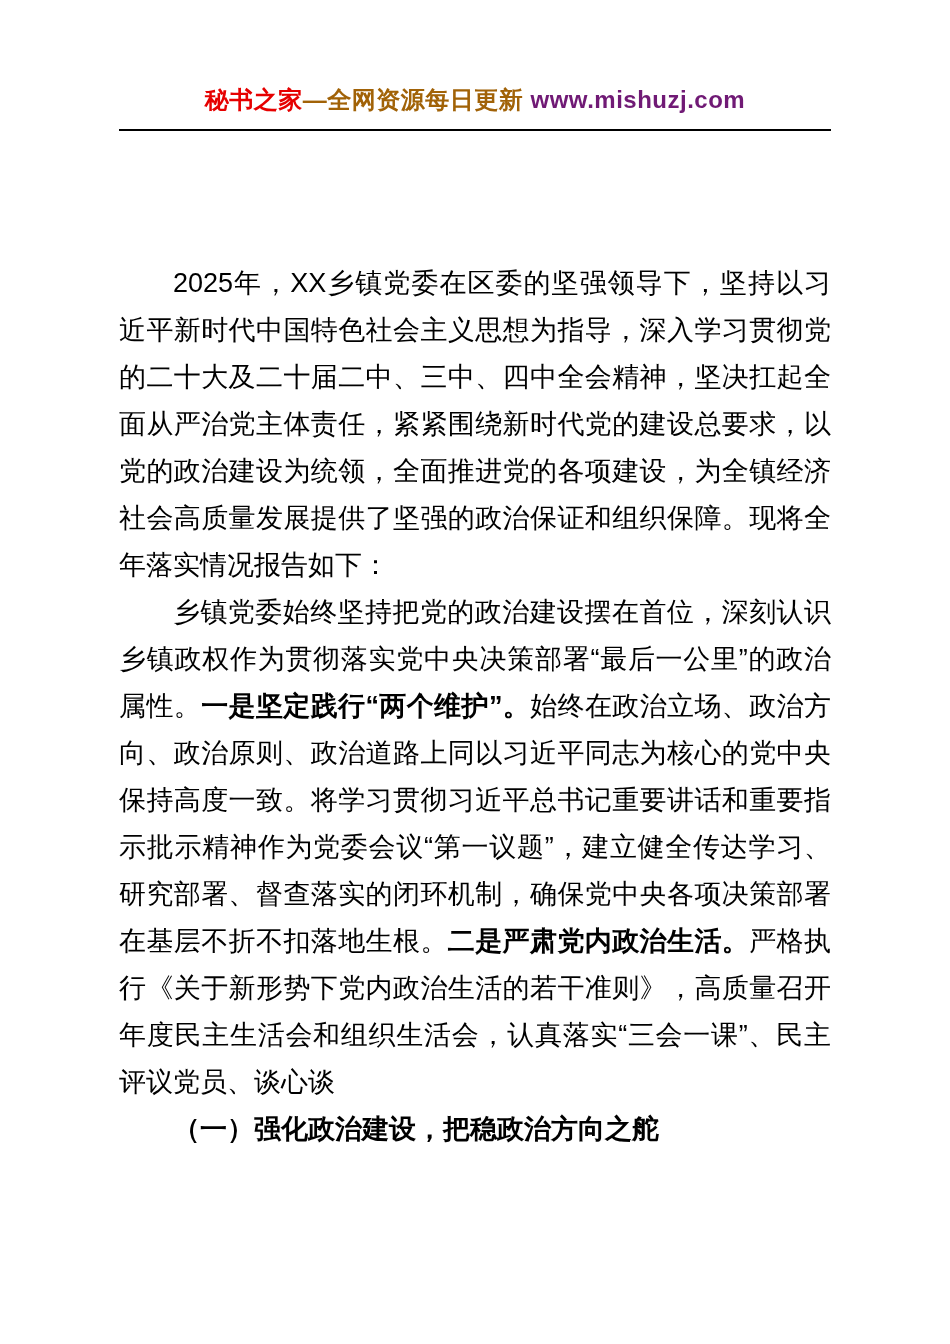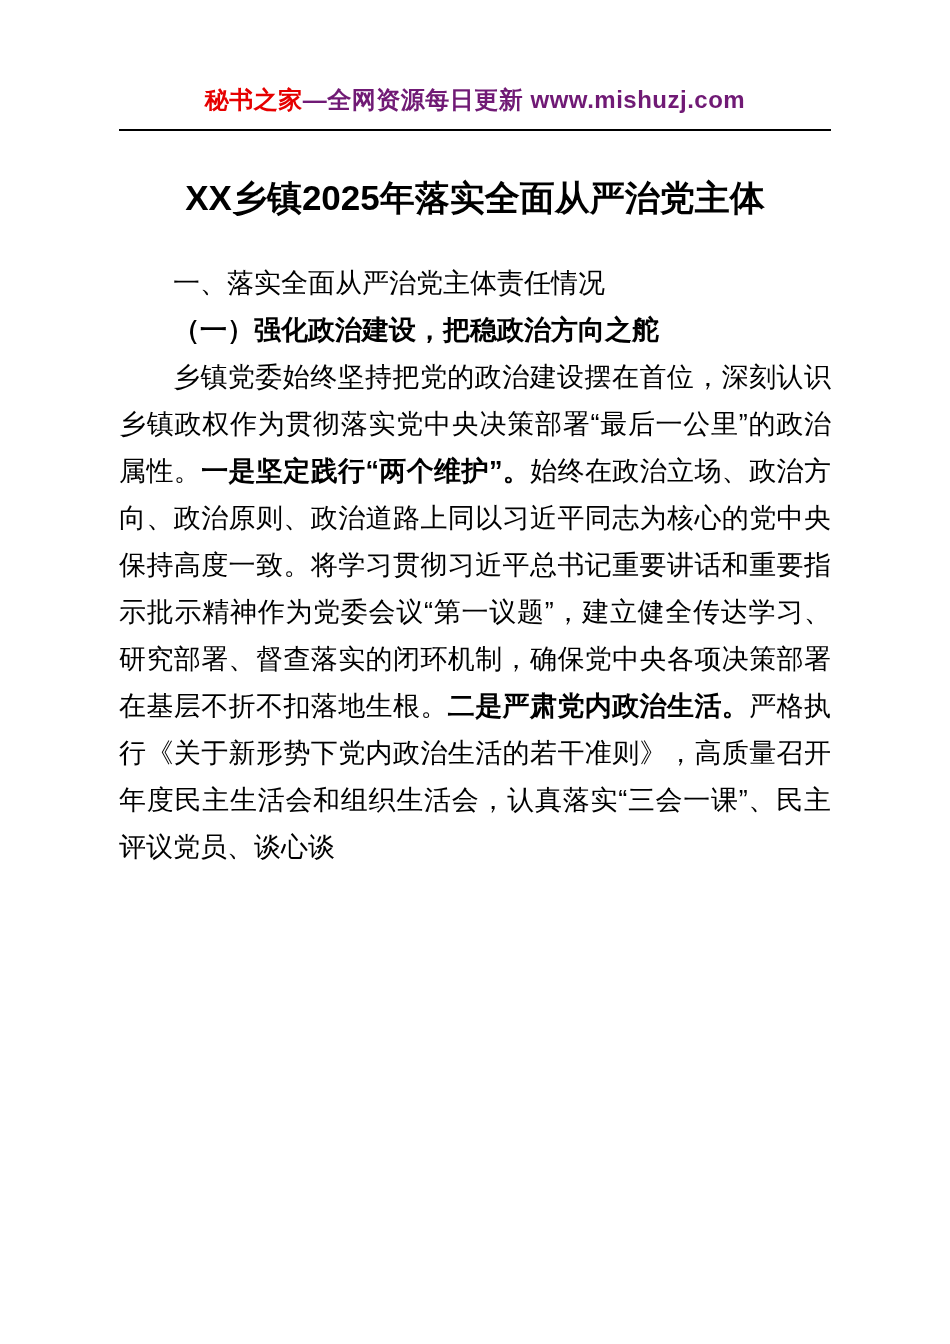--- a/index.html
+++ b/index.html
@@ -20,21 +20,21 @@
   .site-header {
     text-align: center;
     font-size: 24px;
     font-weight: 700;
     letter-spacing: 0.5px;
     padding-bottom: 13px;
     border-bottom: 2px solid #000000;
     white-space: nowrap;
   }
   .site-name   { color: #e60000; }
-  .site-tag    { color: #701a75; }
+  .site-tag    { color: #a16207; }
   .site-url    { color: #701a75; text-decoration: none; }
   .doc-title {
     margin-top: 42px;
     text-align: center;
     font-size: 35px;
     font-weight: 700;
     line-height: 49px;
     color: #000000;
   }
   .doc-body { margin-top: 38px; }
@@ -50,27 +50,27 @@
 </head>
 <body>
 
 <div class="page">
 
   <div class="site-header">
     <span class="site-name">秘书之家</span><span class="site-tag">—全网资源每日更新 </span><span class="site-url">www.mishuzj.com</span>
   </div>
 
   <h1 class="doc-title">
-    <span>XX乡镇2025年落实全面从严治党主体</span><br>
+    <br>
   </h1>
 
   <main class="doc-body">
 
+    <p class="para">2025年，XX乡镇党委在区委的坚强领导下，坚持以习近平新时代中国特色社会主义思想为指导，深入学习贯彻党的二十大及二十届二中、三中、四中全会精神，坚决扛起全面从严治党主体责任，紧紧围绕新时代党的建设总要求，以党的政治建设为统领，全面推进党的各项建设，为全镇经济社会高质量发展提供了坚强的政治保证和组织保障。现将全年落实情况报告如下：</p>
 
-    <p class="para">一、落实全面从严治党主体责任情况</p>
+
+    <p class="para"><span>乡镇党委始终坚持把党的政治建设摆在首位，深刻认识乡镇政权作为贯彻落实党中央决策部署“最后一公里”的政治属性。</span><span class="bold">一是坚定践行“两个维护”。</span><span>始终在政治立场、政治方向、政治原则、政治道路上同以习近平同志为核心的党中央保持高度一致。将学习贯彻习近平总书记重要讲话和重要指示批示精神作为党委会议“第一议题”，建立健全传达学习、研究部署、督查落实的闭环机制，确保党中央各项决策部署在基层不折不扣落地生根。</span><span class="bold">二是严肃党内政治生活。</span><span>严格执行《关于新形势下党内政治生活的若干准则》，高质量召开年度民主生活会和组织生活会，认真落实“三会一课”、民主评议党员、谈心谈</span></p>
 
     <p class="para bold">（一）强化政治建设，把稳政治方向之舵</p>
-
-    <p class="para"><span>乡镇党委始终坚持把党的政治建设摆在首位，深刻认识乡镇政权作为贯彻落实党中央决策部署“最后一公里”的政治属性。</span><span class="bold">一是坚定践行“两个维护”。</span><span>始终在政治立场、政治方向、政治原则、政治道路上同以习近平同志为核心的党中央保持高度一致。将学习贯彻习近平总书记重要讲话和重要指示批示精神作为党委会议“第一议题”，建立健全传达学习、研究部署、督查落实的闭环机制，确保党中央各项决策部署在基层不折不扣落地生根。</span><span class="bold">二是严肃党内政治生活。</span><span>严格执行《关于新形势下党内政治生活的若干准则》，高质量召开年度民主生活会和组织生活会，认真落实“三会一课”、民主评议党员、谈心谈</span></p>
 
   </main>
 
 </div>
 
 </body></html>

